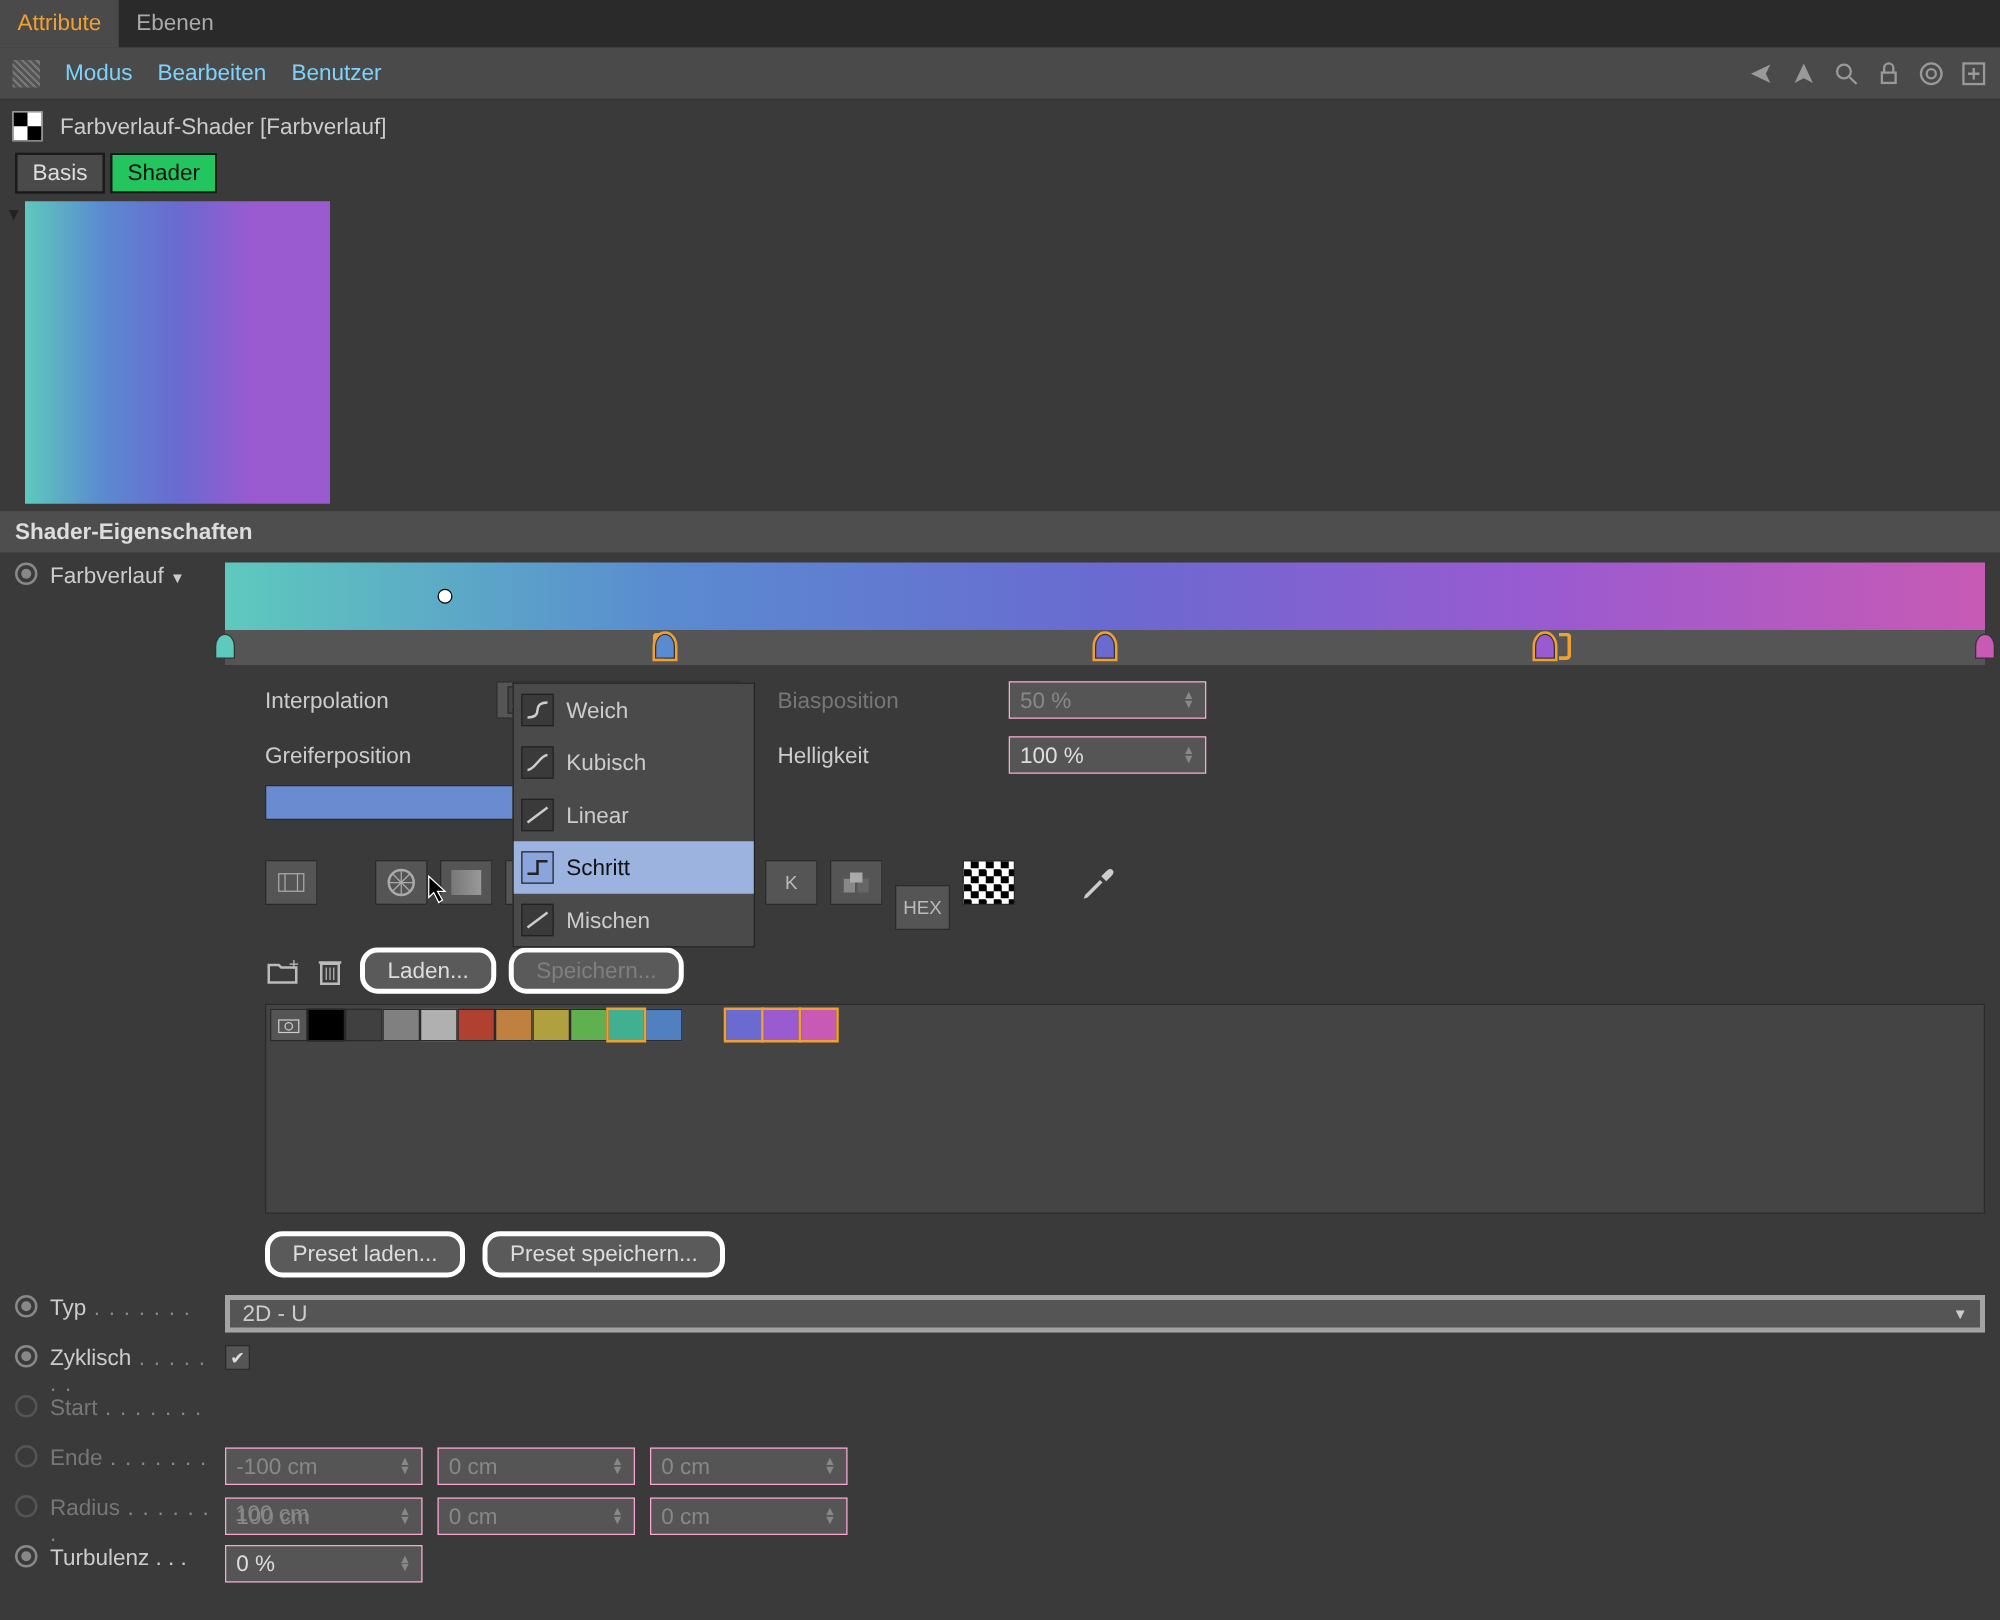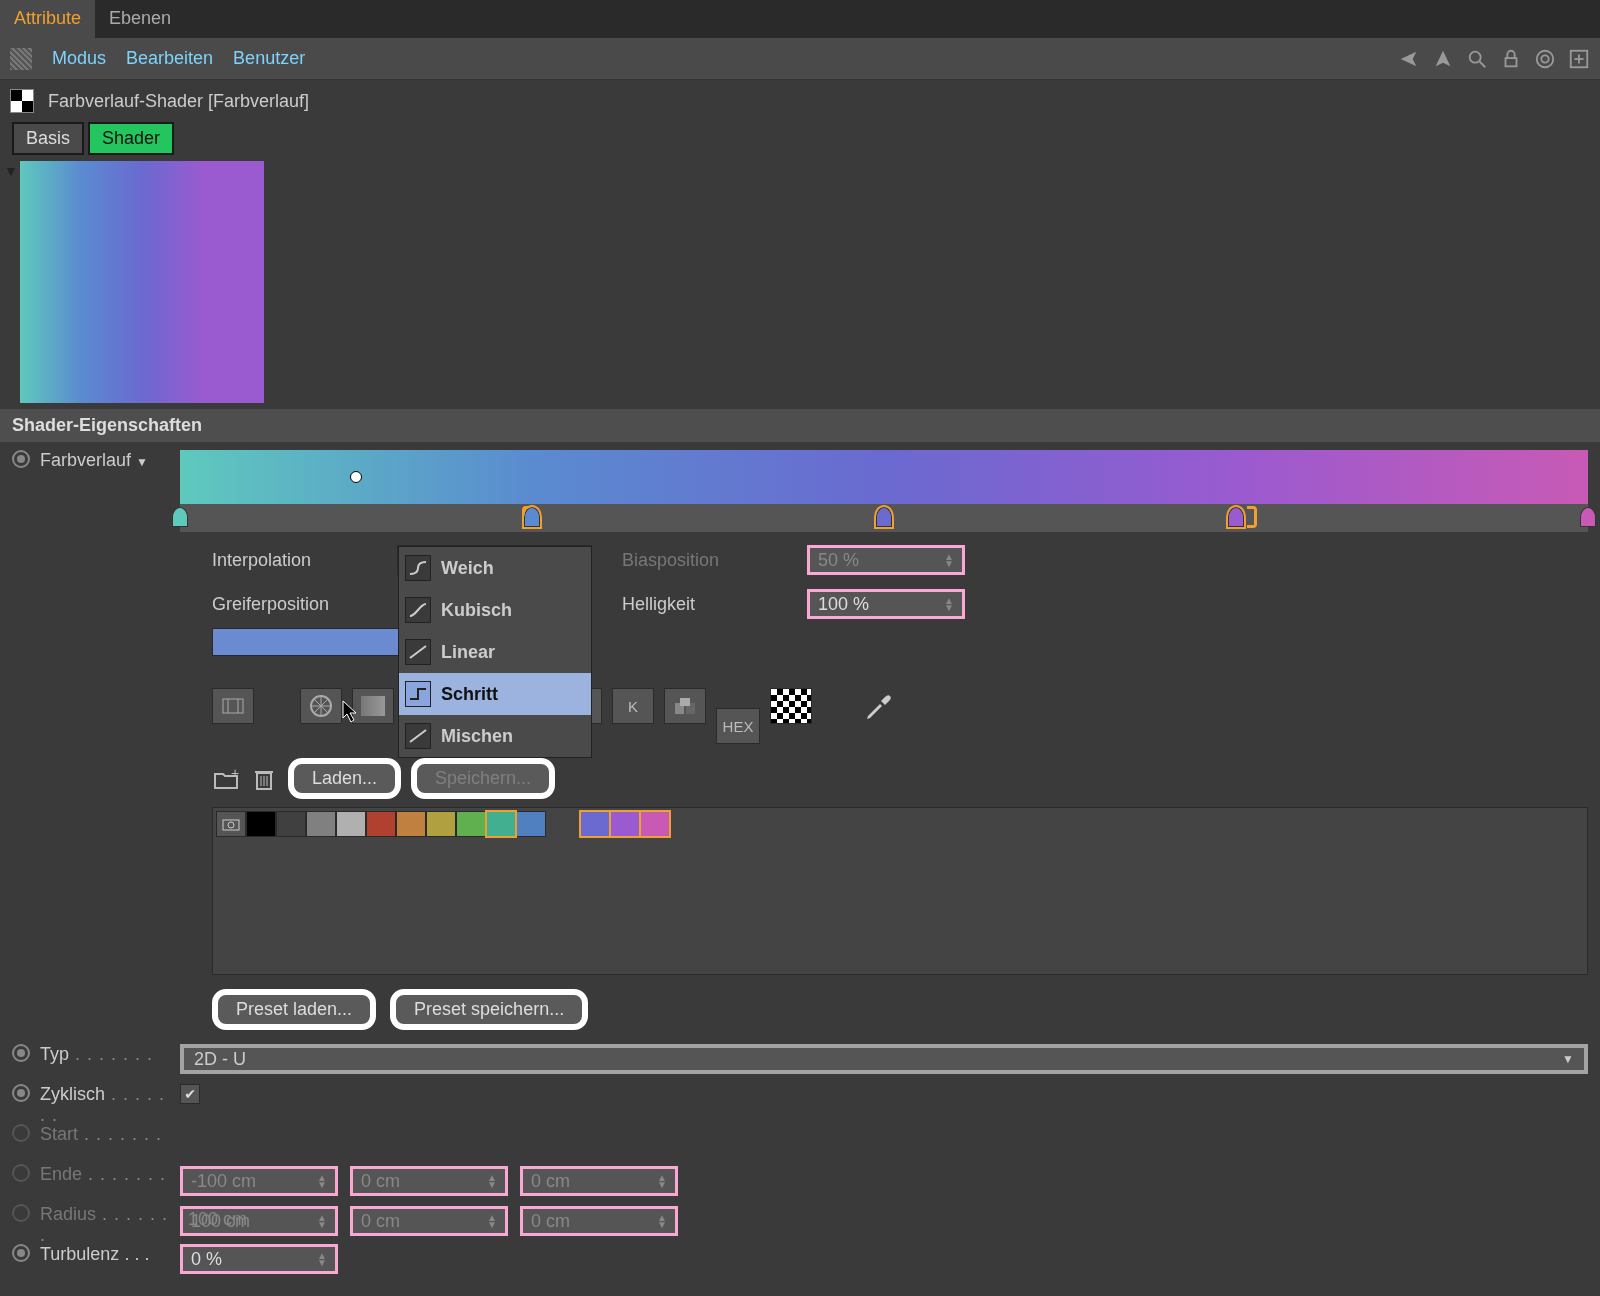--- a/index.html
+++ b/index.html
@@ -50,41 +50,41 @@
   .bracket.right { border-left:none; border-radius:0 4px 4px 0;}
   
   .grid2 { display:flex; gap: 30px; padding-left: 200px; margin-top: 10px; position:relative; }
   .col { width: 380px; display:flex; flex-direction:column; gap:8px; }
   .prow { display:flex; align-items:center; gap:10px; height:36px;}
   .plabel { width: 175px; color:#ccc; }
   .plabel.disabled { color:#777; }
   .dropdown { flex:1; height:30px; background:#555; border:1px solid #2a2a2a; display:flex; align-items:center; padding:0 8px; position:relative; cursor:pointer;}
   .dropdown .dd-icon { width:22px; height:22px; background:#444; border:1px solid #2a2a2a; margin-right:8px; display:flex; align-items:center; justify-content:center;}
   .dropdown .chev { margin-left:auto; font-size:12px;}
-  .numfield { width: 158px; height:30px; background:#555; border:3px solid #f9a8d4; display:flex; align-items:center; padding:0 8px; color:#ddd;}
+  .numfield { width: 158px; height:30px; background:#555; border:1px solid #f9a8d4; display:flex; align-items:center; padding:0 8px; color:#ddd;}
   .numfield.disabled { color:#888; }
   .numfield .spin { margin-left:auto; font-size:10px; color:#888; line-height:7px;}
   
   .dd-menu { position:absolute; top:0; left:0; width: 194px; background:#4a4a4a; border:1px solid #222; z-index:100;}
   .dd-item { display:flex; align-items:center; height:42px; padding:0 6px; gap:10px; cursor:pointer;}
   .dd-item .ic { width:26px; height:26px; background:#3a3a3a; border:1px solid #222; display:flex; align-items:center; justify-content:center;}
   .dd-item.sel { background:#9cb3e0; color:#111;}
   .dd-item.sel .ic { background:#8aa5dd;}
   
   .cursor-arrow { position:absolute; width:18px; height:24px; z-index:200; pointer-events:none;}
   
   .color-strip { width: 370px; height: 28px; background:#6a8bd0; border:1px solid #2a2a2a; margin-left:200px; margin-top:6px;}
   
   .mode-btns { display:flex; gap:10px; margin-left:200px; margin-top:12px; align-items:center;}
   .mbtn { width:42px; height:36px; background:#555; border:1px solid #2a2a2a; display:flex; align-items:center; justify-content:center; font-size:15px; color:#bbb; cursor:pointer;}
   .mbtn.wheel { border-radius:2px; }
   .mbtn.sq { width:44px;margin-top:40px;}
   
   .preset-row { display:flex; gap:10px; margin-left:200px; margin-top:14px; align-items:center;}
-  .pill { padding: 4px 18px; background:#5a5a5a; border:6px solid #ffffff; border-radius: 14px; color:#ddd; cursor:pointer;}
+  .pill { padding: 4px 18px; background:#5a5a5a; border:4px solid #ffffff; border-radius: 14px; color:#ddd; cursor:pointer;}
   .icon-btn { width:28px; height:28px; display:flex; align-items:center; justify-content:center; cursor:pointer;}
   
   .swatch-box { margin-left:200px; margin-top:8px; border:1px solid #2a2a2a; background:#444; height:168px; padding:3px;}
   .swatches { display:flex; }
   .sw { width:30px; height:26px; border:1px solid #2a2a2a; cursor:pointer;}
   .sw.sel { outline: 2px solid #f0a030; outline-offset:-1px; z-index:1;}
   .sw-gap { width: 34px; }
   
   .preset-row2 { display:flex; gap:14px; margin-left:200px; margin-top:14px;}
   
@@ -180,21 +180,21 @@
         <div class="plabel">Interpolation</div>
         <div class="dropdown" style="position:relative;">
           <div class="dd-icon">
               <svg width="18" height="18" viewBox="0 0 18 18">
                 <path d="M2 14 H9 V4 H16" fill="none" stroke="#ccc" stroke-width="2"></path>
               </svg>
             </div>
           <span>Schritt</span>
           <span class="chev">▼</span>
 
-          <div class="dd-menu" style="top:0px; left:0;font-weight:bold;">
+          <div class="dd-menu" style="top:0px; left:12px;">
             <div class="dd-item">
               <div class="ic">
                   <svg width="20" height="20" viewBox="0 0 20 20">
                     <path d="M2 16 Q10 16 10 10 Q10 4 18 4" fill="none" stroke="#ccc" stroke-width="2"></path>
                   </svg>
                 </div>
               <span>Weich</span>
             </div>
             <div class="dd-item">
               <div class="ic">

